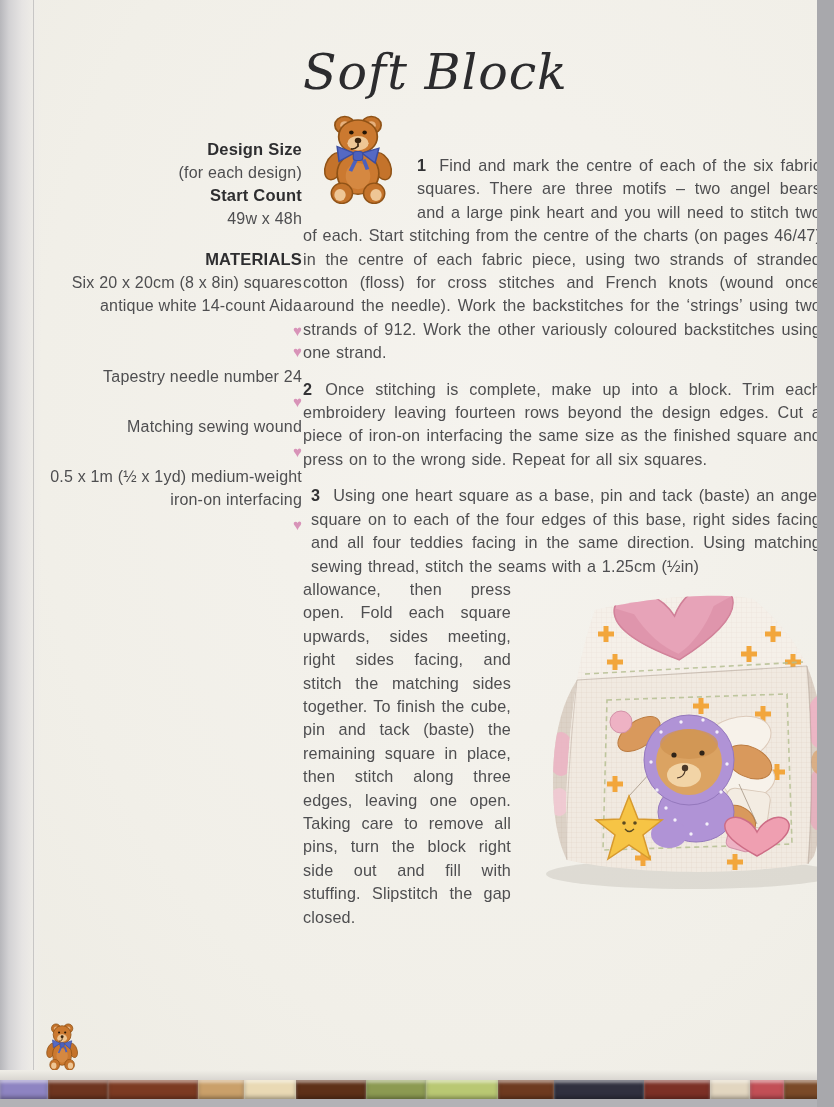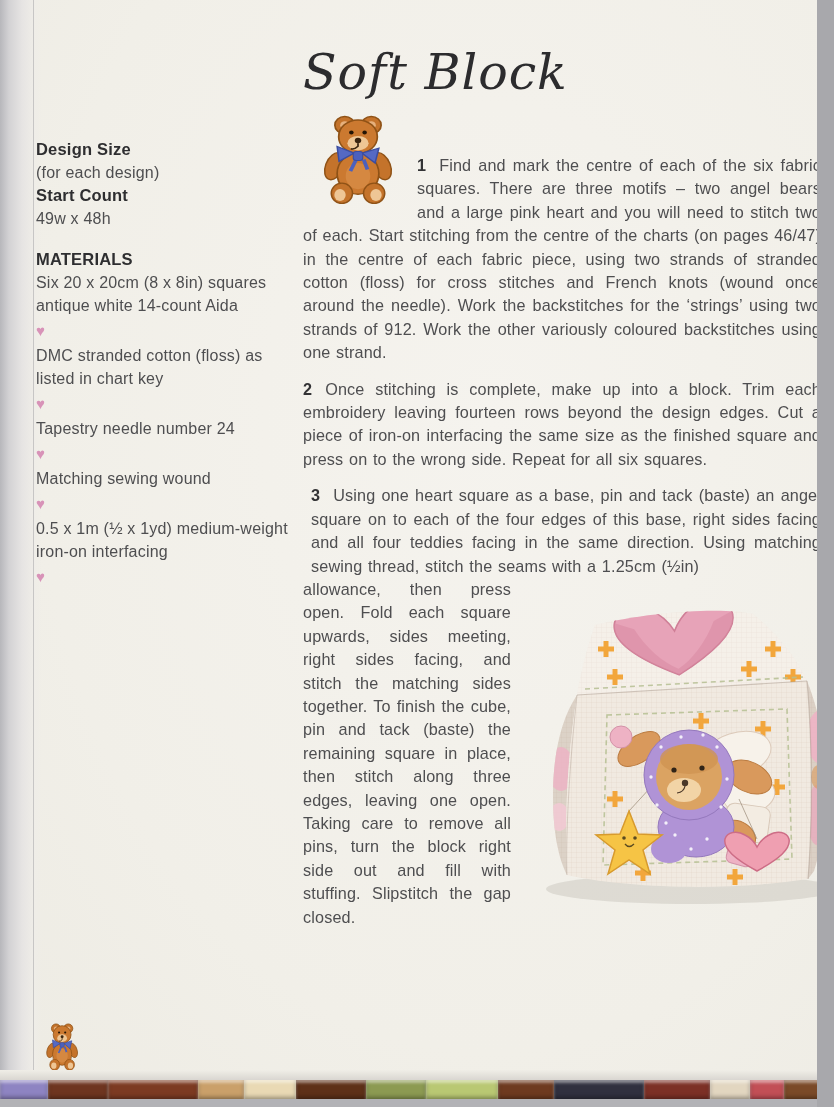--- a/index.html
+++ b/index.html
@@ -10,35 +10,35 @@
   .spine{position:absolute;left:0;top:0;width:42px;height:1080px;
          background:linear-gradient(90deg,#b7b7bb 0px,#d3d2d4 9px,#e6e4e3 22px,#efede8 34px,rgba(242,240,234,0) 42px);}
   .spine-line{position:absolute;left:33px;top:0;width:1px;height:1080px;background:rgba(150,150,156,.45);}
 
   
   .title{position:absolute;left:303px;top:44px;margin:0;
          font-family:"DejaVu Serif", serif;font-style:italic;font-weight:500;
          font-size:49px;letter-spacing:1px;color:#2c2c2e;}
 
   
-  .sidebar{position:absolute;left:36px;top:138px;width:266px;text-align:left;
+  .sidebar{position:absolute;left:36px;top:138px;width:266px;text-align:right;
            font-size:16px;line-height:23px;letter-spacing:.2px;}
   .sidebar .hd{font-weight:bold;color:#2e2e30;font-size:16.5px;}
   .sidebar .gap{height:18px;}
   .heart{color:#d893b8;font-size:15px;line-height:14px;margin:7px 0 6px 0;}
 
   
   .main{position:absolute;left:303px;top:118px;width:518px;}
   .teddy-illo{float:left;width:110px;height:92px;margin:-6px 4px 2px 0;}
   .step{margin:0 0 13px 0;text-align:justify;font-size:16.2px;line-height:23.4px;
         letter-spacing:.15px;word-spacing:1px;}
   .step .num{font-weight:bold;color:#333335;margin-right:13px;}
   .p1{padding-top:36px;}
   .step3a{margin-bottom:0;margin-left:8px;}
-  .row3{display:flex;align-items:center;}
+  .row3{display:flex;align-items:flex-start;}
   .step3b{width:208px;margin:0;text-align:justify;font-size:16.2px;line-height:23.4px;
           letter-spacing:.15px;word-spacing:1px;}
   .cube-wrap{width:310px;margin-top:-6px;flex:none;}
 
   
   .footer{position:absolute;left:42px;top:1020px;width:780px;height:66px;
           display:flex;justify-content:space-between;align-items:flex-start;flex-direction:column;}
   .bear{width:42px;height:52px;flex:none;}
   .folio{font-family:"DejaVu Serif", serif;font-size:25px;color:#3f3f41;padding:0 4px;}
 
@@ -97,21 +97,20 @@
 
   <aside class="sidebar">
     <div class="hd">Design Size</div>
     <div>(for each design)</div>
     <div class="hd">Start Count</div>
     <div>49w x 48h</div>
     <div class="gap"></div>
     <div class="hd">MATERIALS</div>
     <div class="mat">Six 20 x 20cm (8 x 8in) squares antique white 14-count Aida</div>
     <div class="heart">♥</div>
-    <div class="mat">DMC stranded cotton (floss) as listed in chart key</div>
     <div class="heart">♥</div>
     <div class="mat">Tapestry needle number 24</div>
     <div class="heart">♥</div>
     <div class="mat">Matching sewing wound</div>
     <div class="heart">♥</div>
     <div class="mat">0.5 x 1m (½ x 1yd) medium-weight iron-on interfacing</div>
     <div class="heart">♥</div>
   </aside>
 
   <main class="main">

